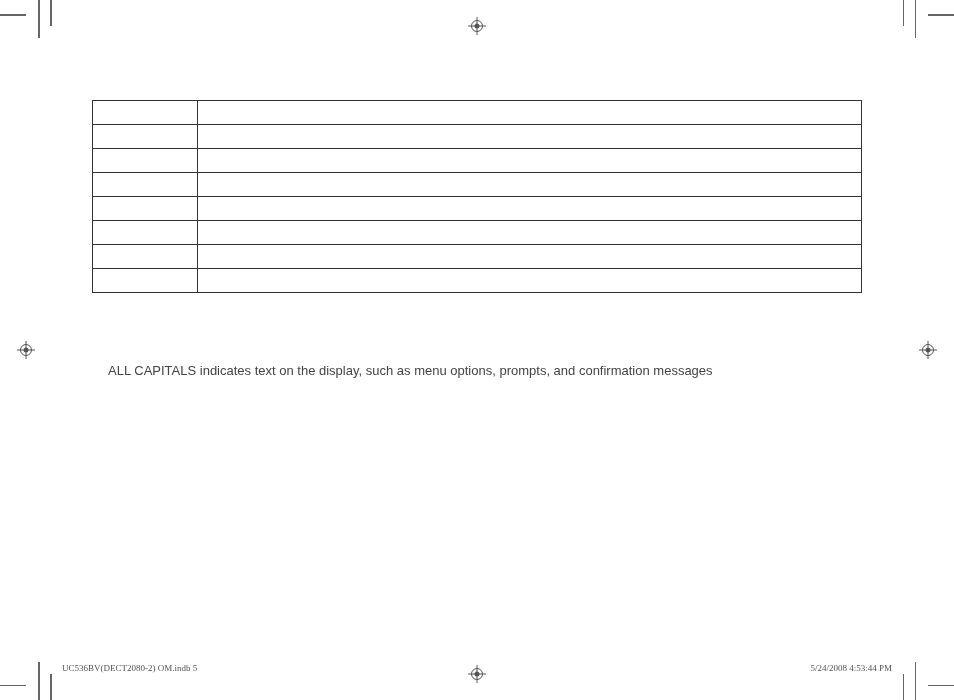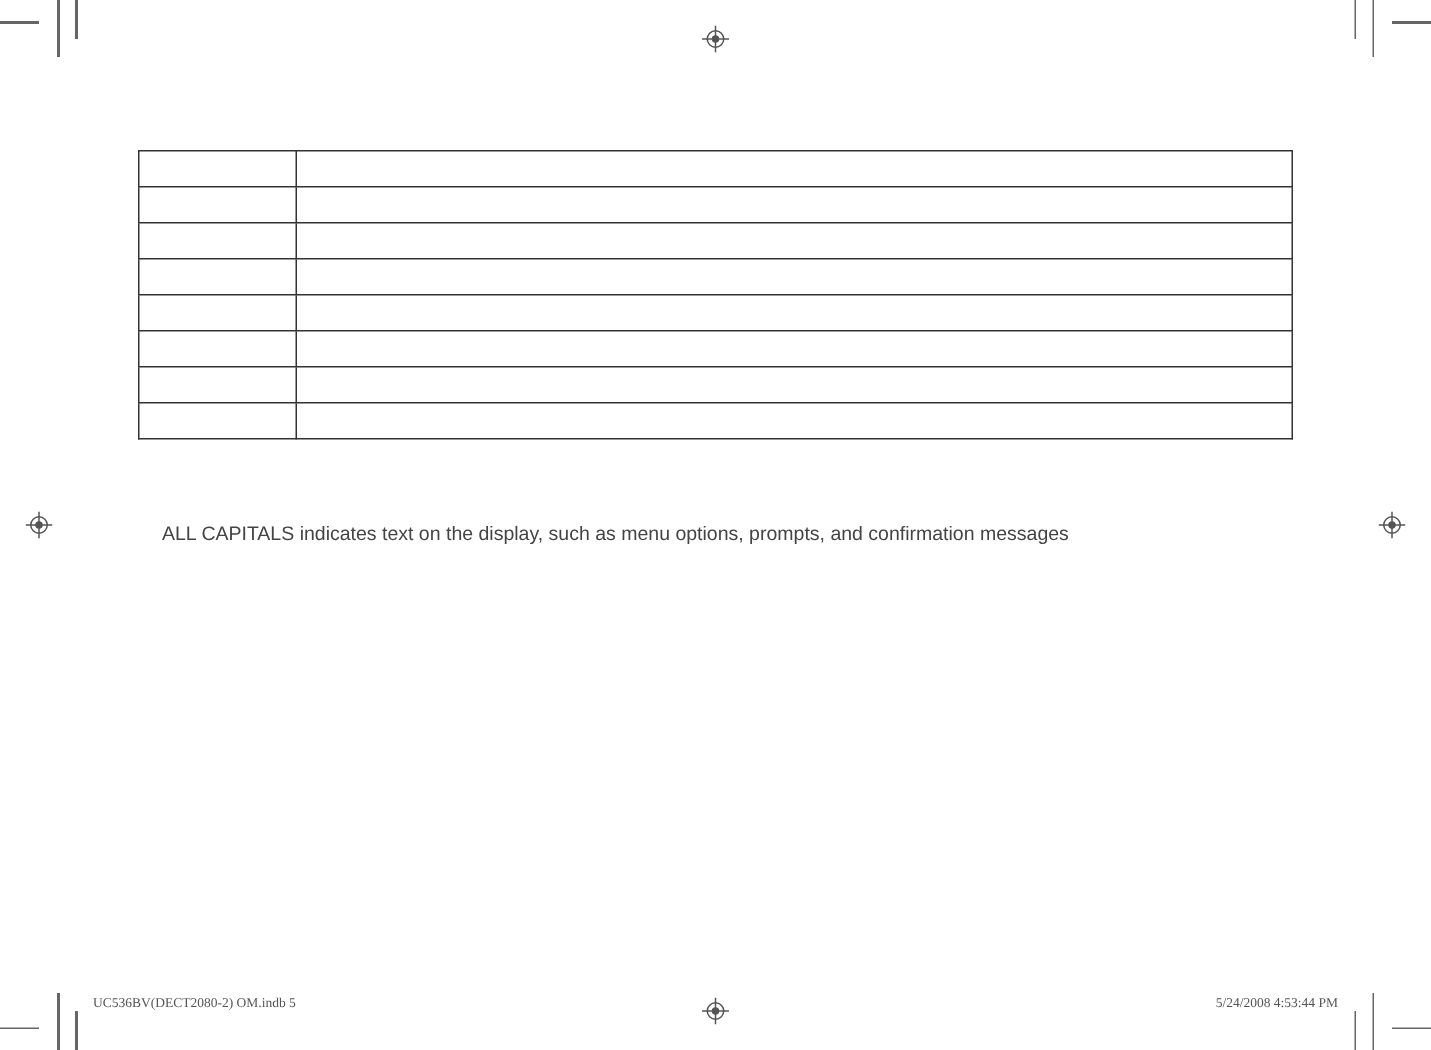--- a/index.html
+++ b/index.html
@@ -71,21 +71,21 @@
     .row-a td { height: 24px; }
     .row-b td { height: 34px; }
     .row-c td { height: 40px; }
     .row-d td { height: 22px; }
     .row-e td { height: 28px; }
     .row-f td { height: 34px; }
     .row-g td { height: 82px; }
     .row-h td { height: 22px; }
 
     .body-text {
-      margin-top: 55px;
+      margin-top: 70px;
       padding-left: 16px;
       font-size: 13px;
       color: #444;
     }
 
     .footer {
       position: absolute;
       bottom: 27px;
       left: 62px;
       right: 62px;

